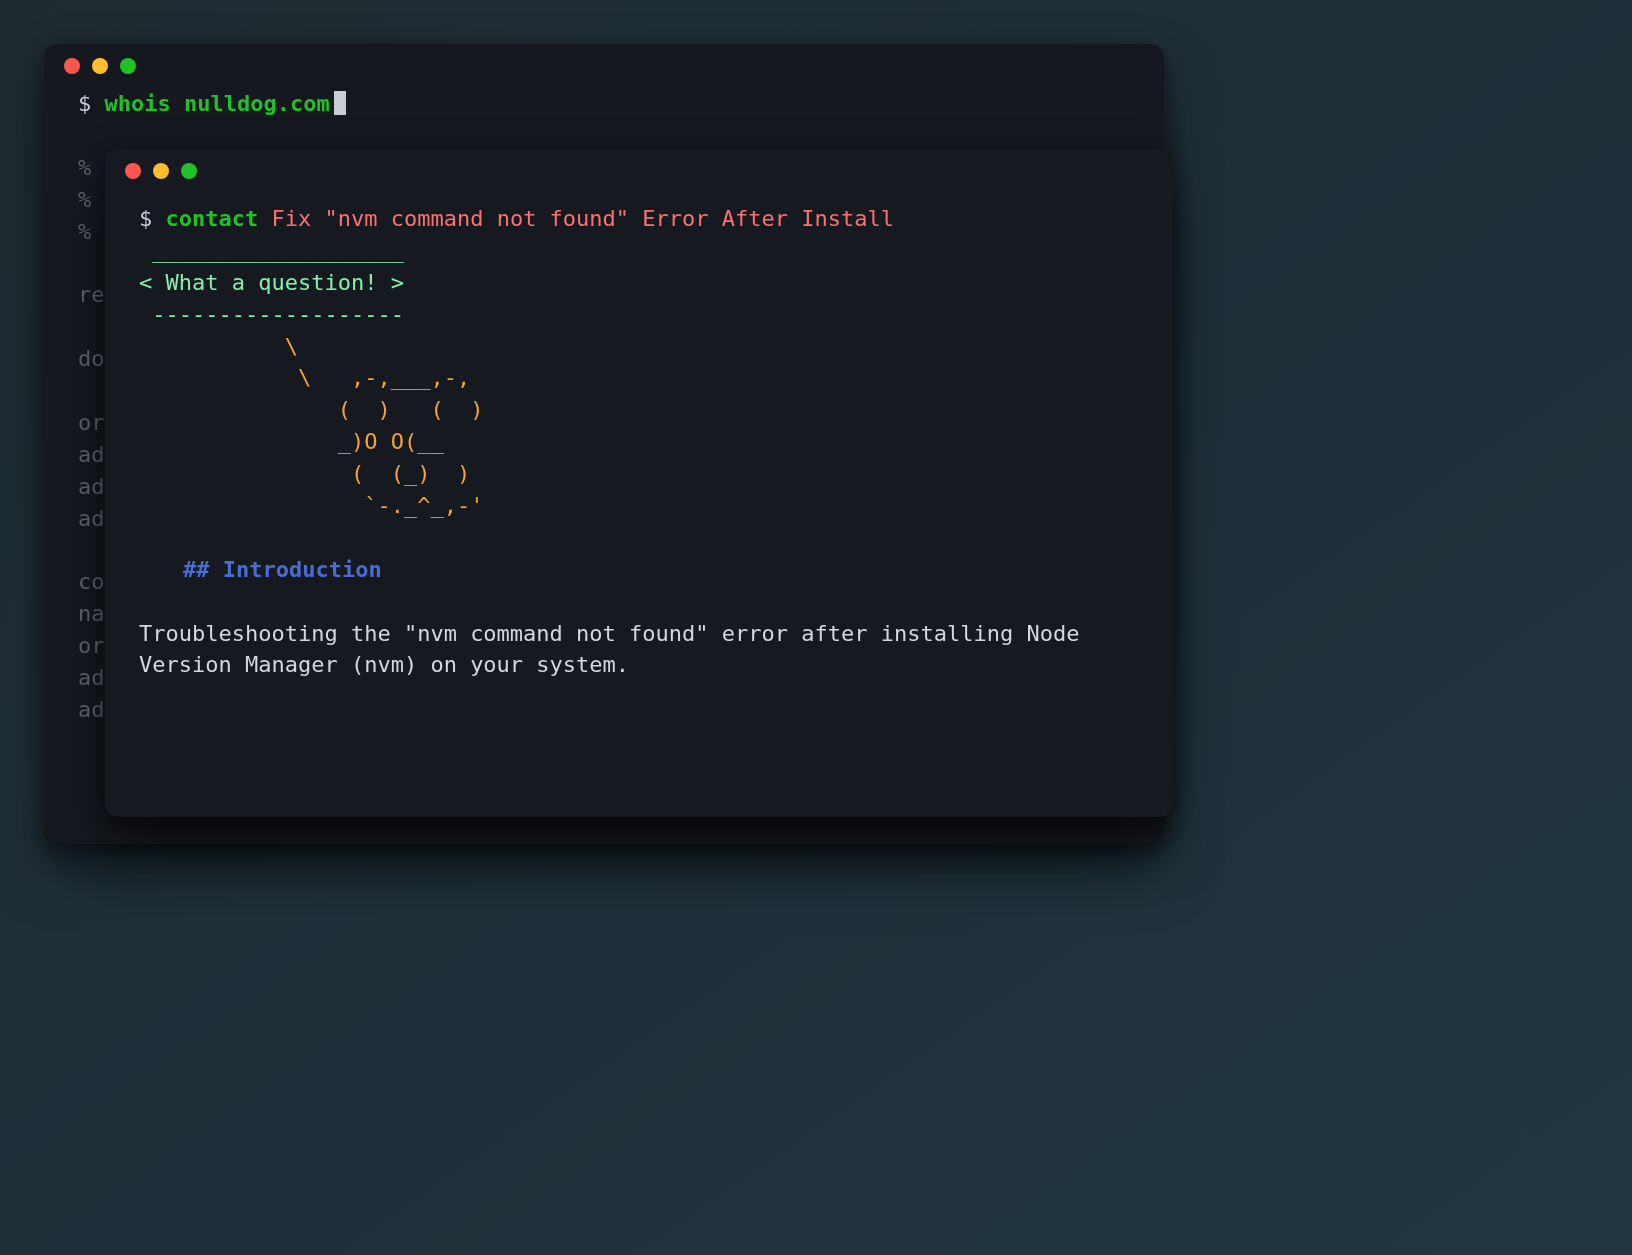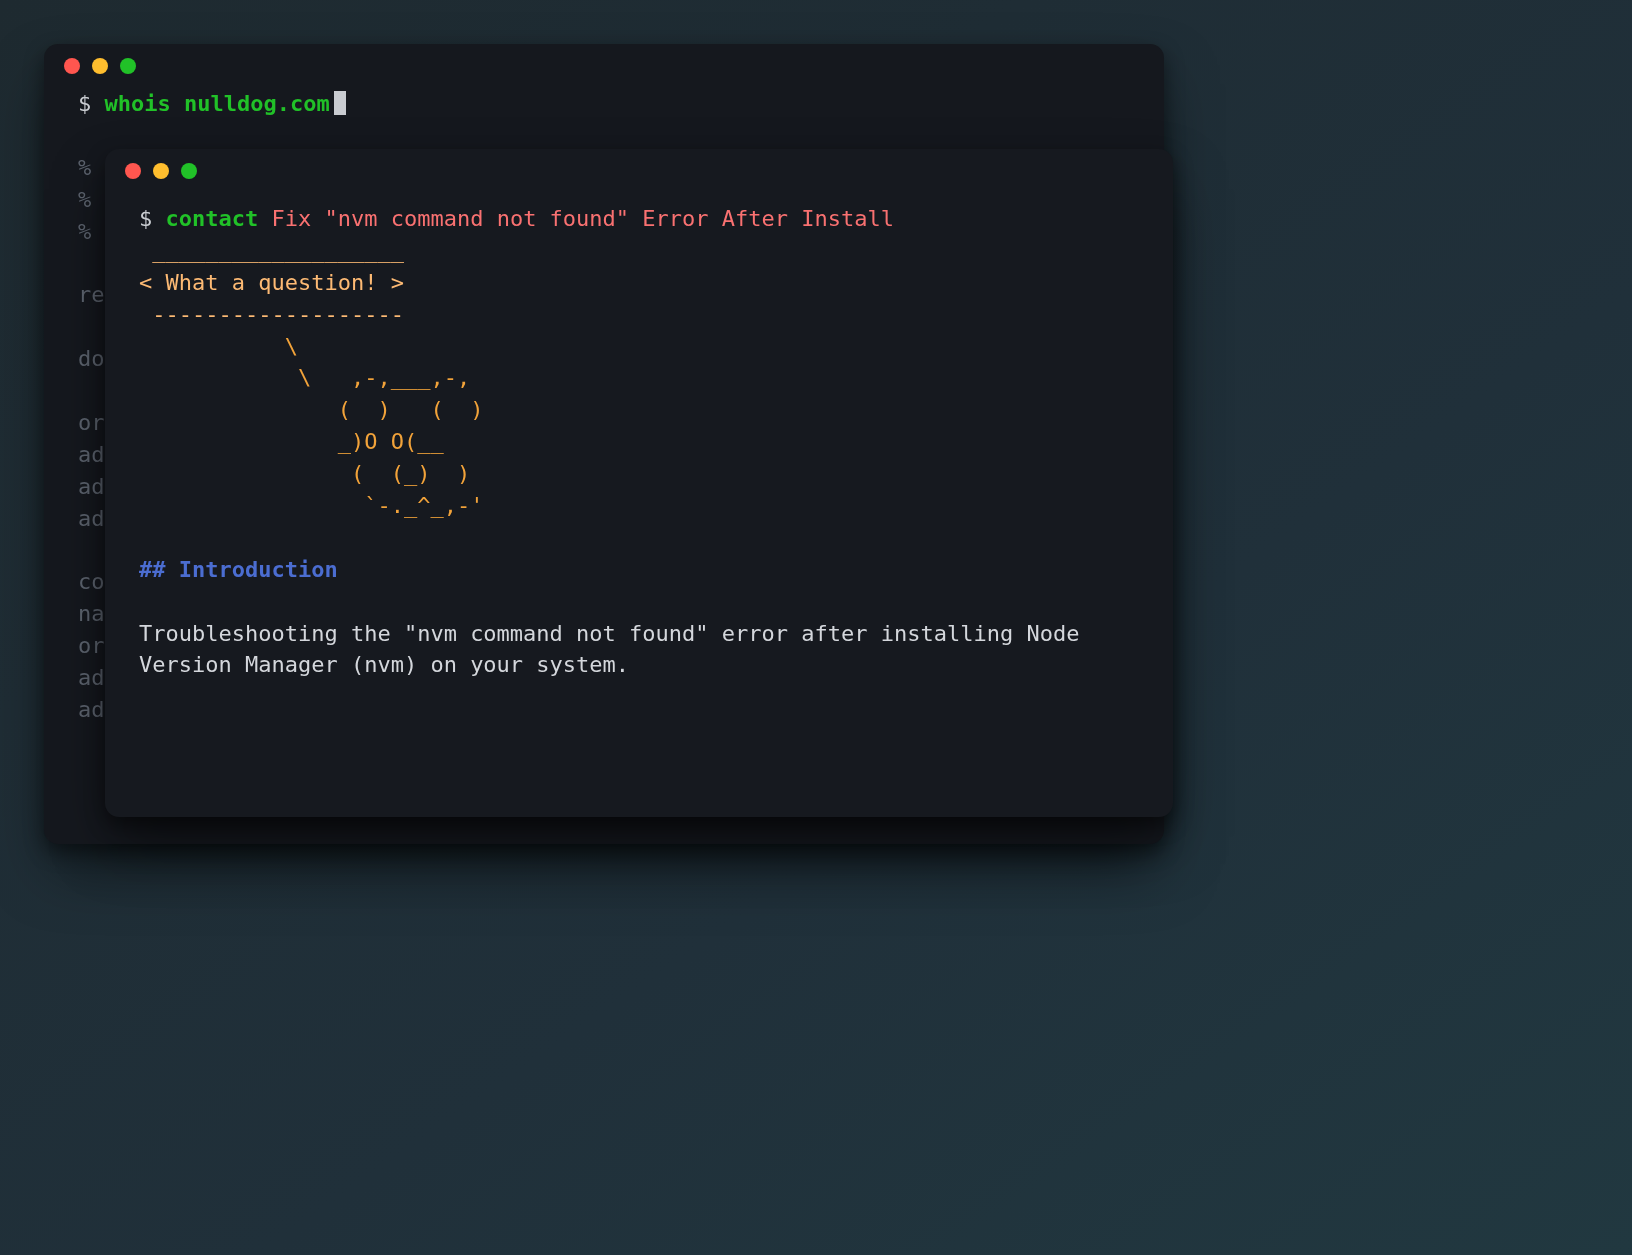--- a/index.html
+++ b/index.html
@@ -37,23 +37,23 @@
   .dot.y{background:var(--yellow);}
   .dot.g{background:var(--green);}
 
   pre{margin:0;padding:0 34px 26px 34px;font:inherit;font-size:22px;line-height:1.45;white-space:pre-wrap;}
   .front pre{padding:10px 34px 26px 34px;}
 
   .dim{color:var(--fg-dim);}
   .prompt{color:var(--fg);}
   .cmd-green{color:var(--green);font-weight:600;margin-top:24px;}
   .cmd-red{color:var(--salmon);}
-  .speech{color:#fdba74;}
+  .speech{color:#86efac;}
   .art{color:var(--orange);}
-  .hd{color:var(--heading-blue);font-weight:600;}
+  .hd{color:var(--heading-blue);font-weight:600;margin-left:44px;}
   .body{color:#d4d7dc;}
 
   
   .cursor{display:inline-block;width:12px;height:24px;background:#c9ccd1;vertical-align:-4px;margin-left:4px;}
 </style>
 </head>
 <body>
 
 <div class="stage">
 

